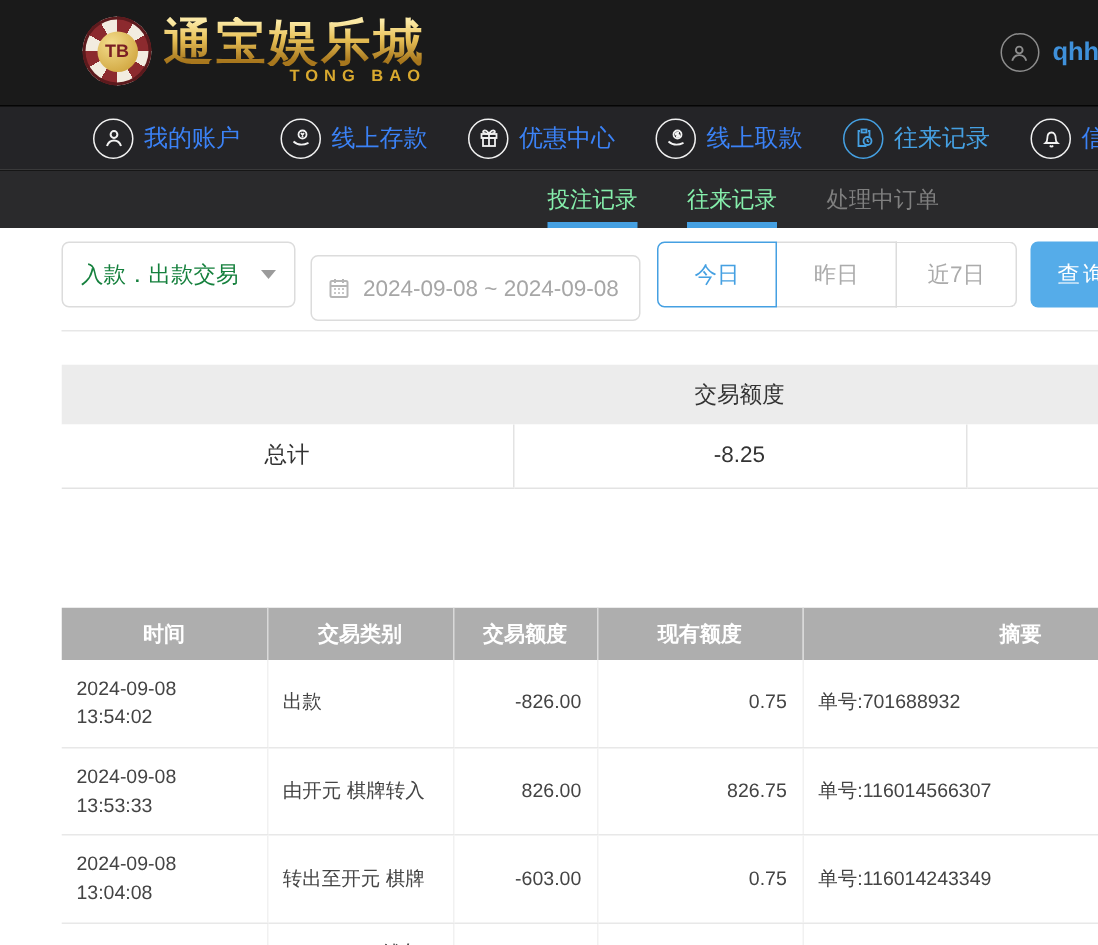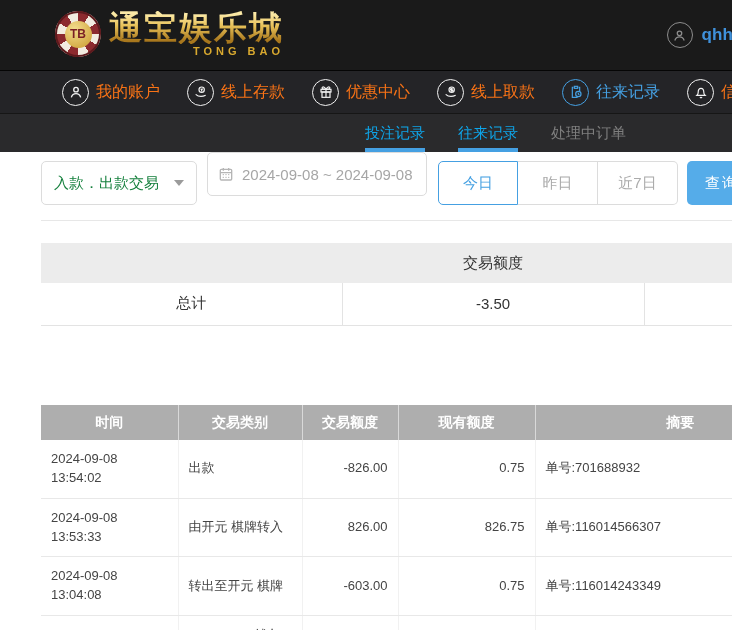--- a/index.html
+++ b/index.html
@@ -23,45 +23,45 @@
           -webkit-background-clip:text; background-clip:text; color:transparent; }
   .logo-sub { font-size:11px; font-weight:bold; color:#d9a92f; letter-spacing:4px; margin-top:2px; text-align:right; }
   .user-box { position:absolute; right:-14px; top:22px; display:flex; align-items:center; }
   .avatar { width:26px; height:26px; border-radius:50%; border:1.5px solid #8d8d8d;
           display:flex; align-items:center; justify-content:center; margin-right:9px; }
   .user-name { color:#3f91db; font-size:17px; font-weight:bold; }
 
   
   .nav-bar { position:absolute; left:0; top:70px; width:732px; height:43px; background:#242427;
           border-top:1px solid #050505; display:flex; align-items:center; padding-left:62px; gap:27px; }
-  .nav-item { display:flex; align-items:center; gap:7px; color:#f97316; font-size:16px; white-space:nowrap; cursor:pointer; flex:0 0 auto; }
+  .nav-item { display:flex; align-items:center; gap:7px; color:#3b82f6; font-size:16px; white-space:nowrap; cursor:pointer; flex:0 0 auto; }
   .nav-icon { width:27px; height:27px; border-radius:50%; border:1.5px solid #f2f2f2;
           display:flex; align-items:center; justify-content:center; }
   .nav-item.active { color:#45a0e2; }
   .nav-item.active .nav-icon { border-color:#45a0e2; }
   .nav-icon svg { display:block; }
 
   
   .tab-bar { position:absolute; left:0; top:113px; width:732px; height:39px; background:#2a2a2c;
           border-top:1px solid #161616; display:flex; padding-left:365px; gap:33px; }
   .tab { position:relative; height:100%; display:flex; align-items:center; font-size:15px;
-          color:#0ea5e9; white-space:nowrap; cursor:pointer; flex:0 0 auto; }
+          color:#86efac; white-space:nowrap; cursor:pointer; flex:0 0 auto; }
   .tab .underline { position:absolute; left:0; bottom:0; width:100%; height:4px; background:#45a0e2; }
   .tab.dim { color:#7f7f7f; }
 
   
   .content { position:absolute; left:0; top:152px; width:732px; height:478px; background:#fff; }
 
   
   .dropdown { position:absolute; left:41px; top:9px; width:156px; height:44px; border:1px solid #dcdcdc;
           border-radius:5px; display:flex; align-items:center; padding:0 12px; font-size:15px; color:#15803d;
           justify-content:space-between; cursor:pointer; background:#fff; }
   .caret-down { width:0; height:0; border-left:5px solid transparent; border-right:5px solid transparent;
           border-top:6px solid #9b9b9b; }
-  .datefield { position:absolute; left:207px; top:0; width:220px; height:44px; border:1px solid #dcdcdc;
+  .datefield { position:absolute; left:207px; top:18px; width:220px; height:44px; border:1px solid #dcdcdc;
           border-radius:5px; display:flex; align-items:center; padding:0 10px; gap:8px; background:#fff; cursor:pointer; }
   .datefield span { color:#a6a6a6; font-size:15px; white-space:nowrap; }
   .btn-group { position:absolute; left:438px; top:9px; height:44px; display:flex;text-align:center; }
   .qbtn { width:80px; height:44px; display:flex; align-items:center; justify-content:center; font-size:15px;
           background:#fff; border:1px solid #dcdcdc; color:#ababab; cursor:pointer; }
   .qbtn.first { border-radius:5px 0 0 5px; border:1px solid #45a0e2; color:#45a0e2; z-index:2; }
   .qbtn.mid { border-left:none; }
   .qbtn.last { border-left:none; border-radius:0 5px 5px 0; }
   .search-btn { position:absolute; left:687px; top:9px; width:70px; height:44px; background:#55ace9; color:#fff;
           font-size:15px; border:none; border-radius:5px; display:flex; align-items:center; justify-content:center;
@@ -227,21 +227,21 @@
             <col style="width:302px">
           </colgroup>
         <tbody>
             <tr>
           <th></th>
           <th>交易额度</th>
           <th></th>
         </tr>
         <tr>
           <td>总计</td>
-          <td>-3.50</td>
+          <td>-8.25</td>
           <td></td>
         </tr>
       </tbody>
         </table>
     </div>
 
     <div class="main-table">
       <table>
         <colgroup>
           <col class="col-time">

